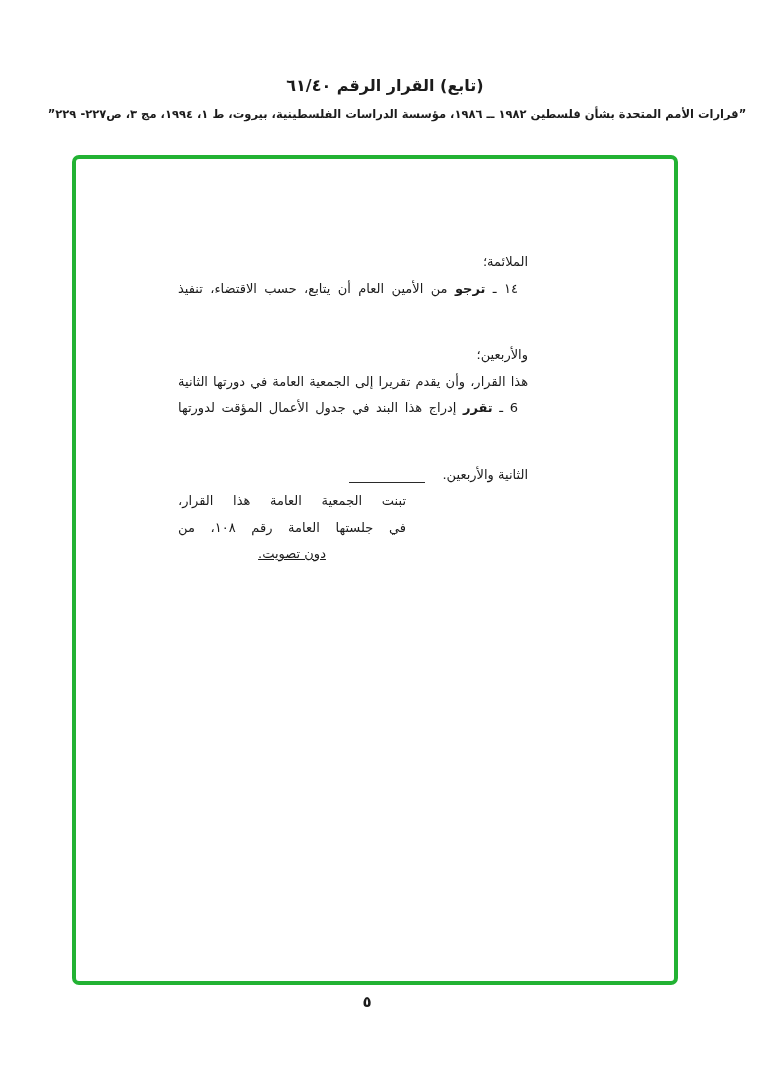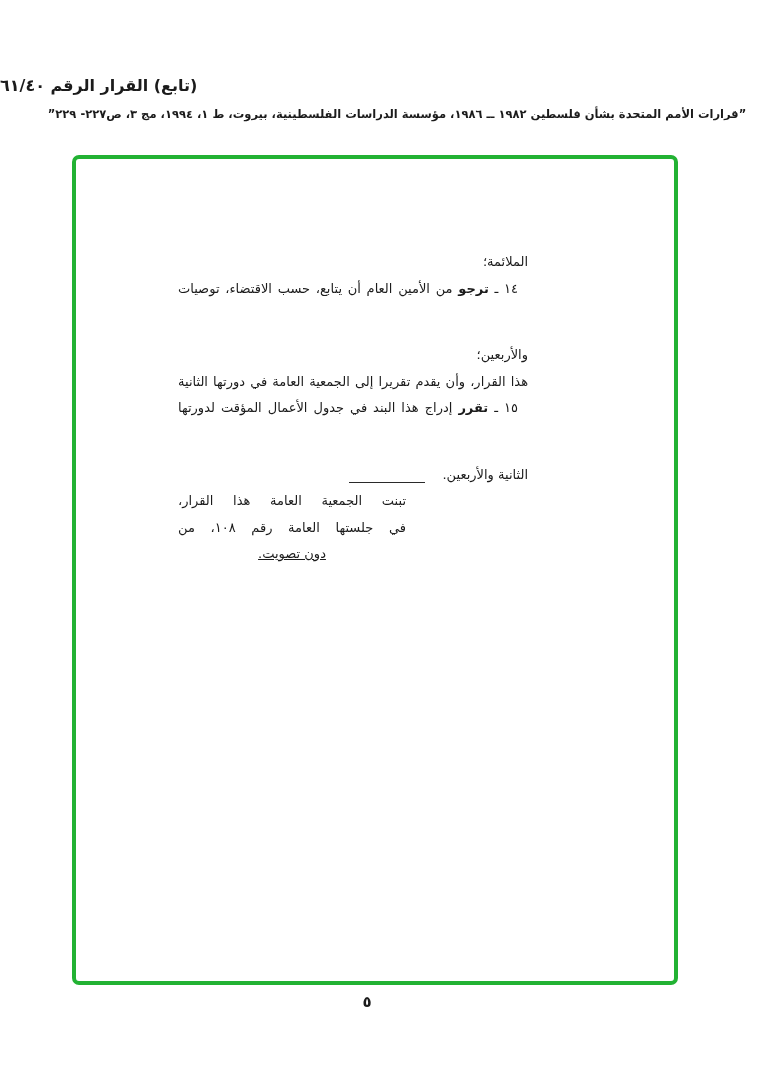--- a/index.html
+++ b/index.html
@@ -10,21 +10,21 @@
     background: #ffffff;
     font-family: "DejaVu Sans", sans-serif;
     color: #1b1b1b;
     overflow: hidden;
   }
   .title {
     position: absolute;
     top: 74px;
     left: 0;
     width: 100%;
-    text-align: left;
+    text-align: center;
     font-weight: bold;
     font-size: 16px;
     line-height: 24px;
     direction: rtl;
   }
   .citation {
     position: absolute;
     top: 105px;
     left: 12px;
     width: 100%;
@@ -96,26 +96,26 @@
 
   <div class="citation">”قرارات الأمم المتحدة بشأن فلسطين ١٩٨٢ ــ ١٩٨٦، مؤسسة الدراسات الفلسطينية، بيروت، ط ١، ١٩٩٤، مج ٣، ص٢٢٧- ٢٢٩”</div>
 
   <div class="annotation-box" style="border-color: rgb(34, 178, 51);"></div>
 
   <div class="text-col" id="paragraphs">
       <div class="para">
         <div class="line end"><span>الملائمة؛</span></div>
       </div>
       <div class="para">
-        <div class="line indent"><span>١٤ ـ </span><b>ترجو</b><span> من الأمين العام أن يتابع، حسب الاقتضاء، توصيات</span></div>
+        <div class="line indent"><span>١٤ ـ </span><b>ترجو</b><span> من الأمين العام أن يتابع، حسب الاقتضاء، تنفيذ</span></div>
         <div class="line end"><span>والأربعين؛</span></div>
         <div class="line"><span>هذا القرار، وأن يقدم تقريرا إلى الجمعية العامة في دورتها الثانية</span></div>
       </div>
       <div class="para">
-        <div class="line indent"><span>١٥ ـ </span><b>تقرر</b><span> إدراج هذا البند في جدول الأعمال المؤقت لدورتها</span></div>
+        <div class="line indent"><span>6 ـ </span><b>تقرر</b><span> إدراج هذا البند في جدول الأعمال المؤقت لدورتها</span></div>
         <div class="line end"><span>الثانية والأربعين.</span></div>
       </div>
       <div class="para note">
         <div class="line"><span>تبنت الجمعية العامة هذا القرار،</span></div>
         <div class="line"><span>في جلستها العامة رقم ١٠٨، من</span></div>
         <div class="line center"><span>دون تصويت.</span></div>
       </div>
     </div>
 
   <div class="divider" style="border-top-color: rgb(42, 42, 42);"></div>

